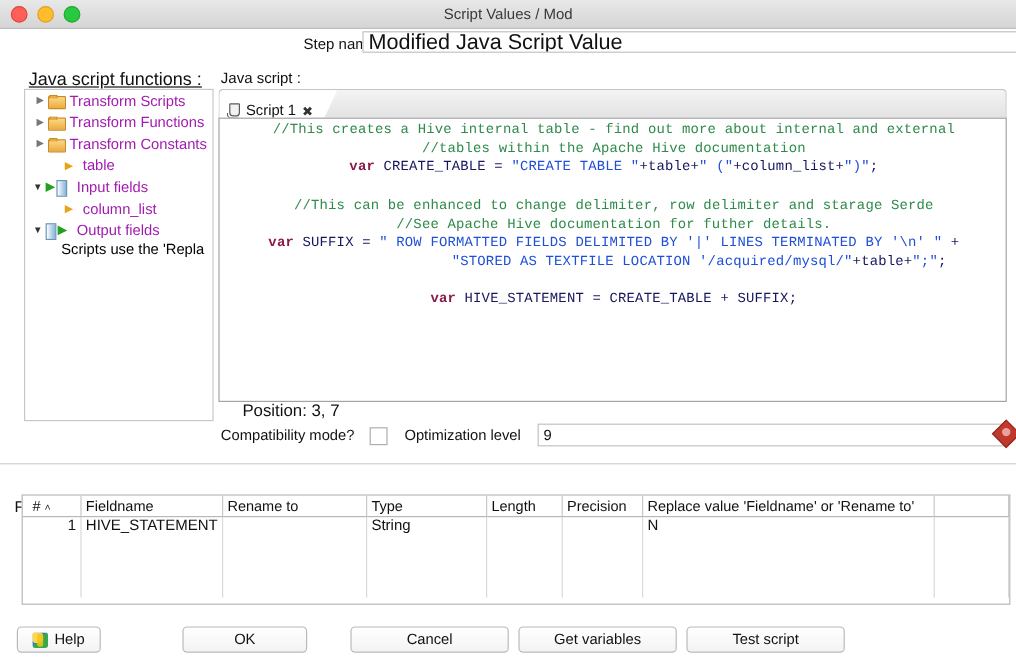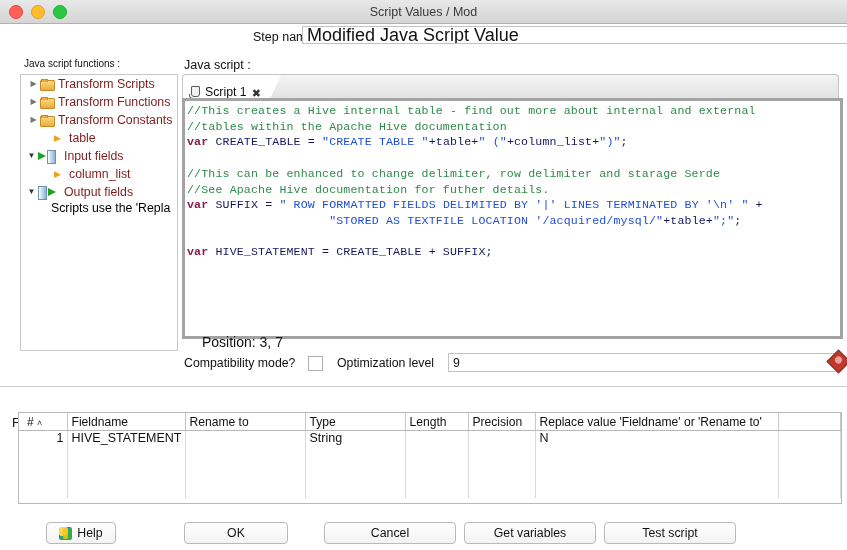--- a/index.html
+++ b/index.html
@@ -52,31 +52,31 @@
     border: 1px solid #c2c2c2; background: #fff;
     font-family: "Liberation Sans", sans-serif;
     font-size: 18px; color: #111;
     padding: 1px 4px; box-sizing: border-box;
     outline: none;
   }
 
   
   .left-head {
     position: absolute; left: 24px; top: 58px;
-    font-size: 10px; color: #111;
+    font-size: 15px; color: #111; text-decoration: underline;
   }
   .tree-box {
     position: absolute; left: 20px; top: 74px;
     width: 156px; height: 275px;
     border: 1px solid #c8c8c8; background: #fff;
     overflow: hidden;
   }
   .tree-row {
     display: flex; align-items: center;
-    height: 18px; font-size: 12.3px; color: #7f1d1d;
+    height: 18px; font-size: 12.3px; color: #a21caf;
     white-space: nowrap;
   }
   .arrow {
     width: 13px; display: inline-block; text-align: center;
     font-size: 8px; line-height: 18px; color: #555;
     flex: 0 0 13px;
   }
   .arrow.collapsed::before { content: "\25B6"; color: #777; }
   .arrow.expanded::before  { content: "\25BC"; color: #333; }
   .arrow.leafarrow::before { content: "\25B6"; color: #e8a317; font-size: 9px; }
@@ -164,22 +164,23 @@
   }
   .tab-close {
     font-size: 11px; color: #333; line-height: 1;
     font-family: "DejaVu Sans", sans-serif;
   }
 
   .code-area {
     position: absolute; left: 182px; top: 98px;
     width: 655px; height: 235px;
     background: #ffffff;
-    border: 3px solid #a3a3a3;
+    border: 1px solid #a3a3a3;
     overflow: hidden;
+    text-align: center;
   }
   .code {
     font-family: "Liberation Mono", "DejaVu Sans Mono", monospace;
     font-size: 11.6px;
     line-height: 15.7px;
     white-space: pre;
     padding: 2px 0 0 2px;
     color: #1a1a60;
     letter-spacing: 0.15px;
   }
@@ -270,21 +271,21 @@
   
   .btn {
     position: absolute; top: 522px;
     height: 22px;
     background: linear-gradient(180deg,#ffffff 0%, #f3f3f3 100%);
     border: 1px solid #b9b9b9; border-radius: 4px;
     font-family: "Liberation Sans", sans-serif;
     font-size: 12.3px; color: #111;
     display: flex; align-items: center; justify-content: center;
     gap: 5px;
-    box-sizing: border-box; cursor: default; margin-left: 32px;
+    box-sizing: border-box; cursor: default;
   }
   .btn-help { left: 14px; width: 70px; }
   .btn-ok { left: 152px; width: 104px; }
   .btn-cancel { left: 292px; width: 132px; }
   .btn-getvars { left: 432px; width: 132px; }
   .btn-testscript { left: 572px; width: 132px; }
   .help-icon {
     width: 13px; height: 13px; border-radius: 2px;
     background:
       radial-gradient(circle at 30% 30%, #ffd54a 0 40%, rgba(0,0,0,0) 41%),

